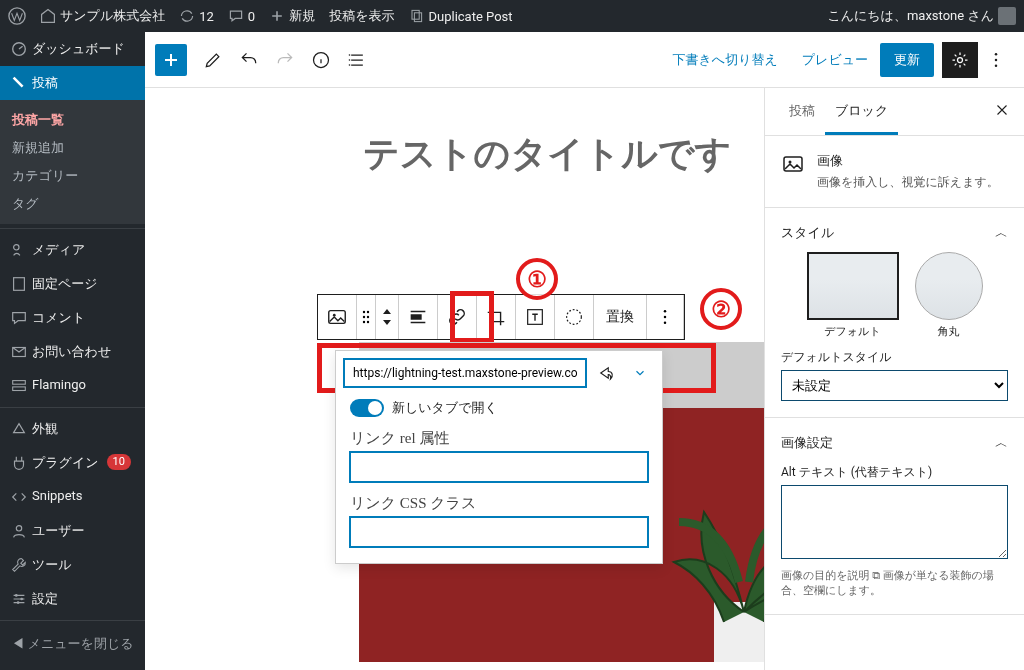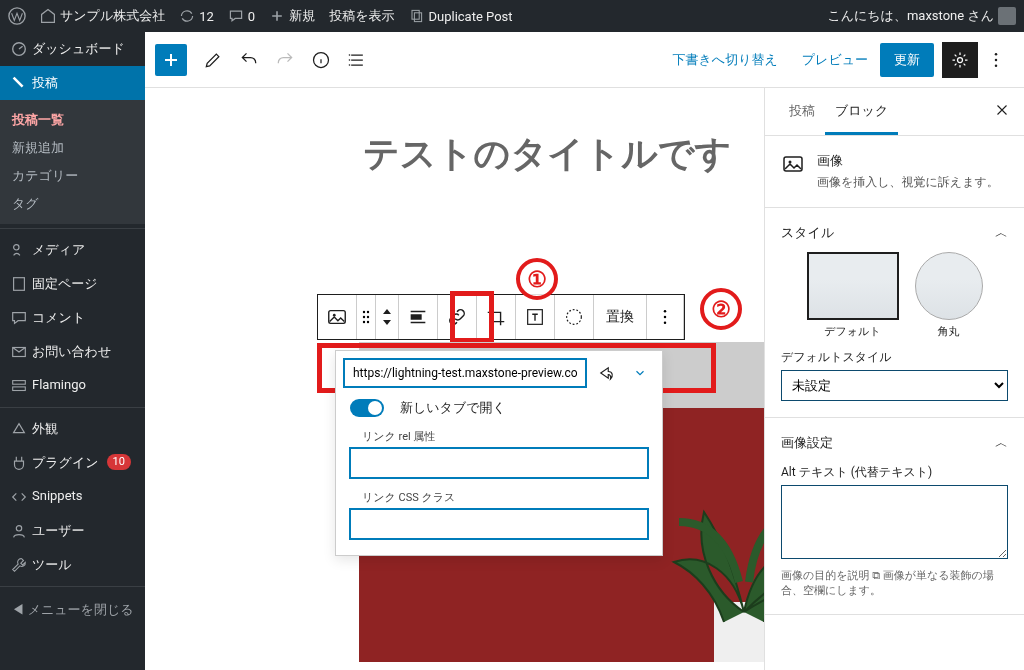--- a/index.html
+++ b/index.html
@@ -57,24 +57,24 @@
 .imgblock { position:absolute; left:214px; top:254px; width:530px; height:320px; background:#8f2323; overflow:hidden; }
 .plant { position:absolute; right:30px; bottom:0; width:240px; height:280px; }
 .ceiling { position:absolute; top:0; left:0; right:0; height:66px; background:#ccc; }
 .caption { position:absolute; left:214px; top:580px; width:530px; text-align:center; color:#888; font-size:13px; }
 
 .linkpop { position:absolute; left:190px; top:262px; width:328px; background:#fff; border:1px solid #ccc; box-shadow:0 4px 12px rgba(0,0,0,.1); z-index:5; }
 .linkpop .row1 { display:flex; align-items:center; padding:8px; gap:6px; }
 .linkpop input[type=text] { flex:1; border:1px solid #007cba; padding:6px 8px; font-size:12px; outline:1px solid #007cba; }
 .linkpop .ibtn { width:28px; height:28px; display:flex; align-items:center; justify-content:center; cursor:pointer; }
 .linkpop .body { padding:0 14px 16px; }
-.linkpop .toggle { display:flex; align-items:center; gap:16px; margin:4px 0 12px; }
+.linkpop .toggle { display:flex; align-items:center; gap:8px; margin:4px 0 12px; }
 .linkpop .switch { width:34px; height:18px; background:#007cba; border-radius:9px; position:relative; cursor:pointer; }
 .linkpop .switch::after { content:""; width:14px; height:14px; background:#fff; border-radius:50%; position:absolute; top:2px; left:18px; }
-.linkpop .lbl { font-size:11px; color:#444; margin:6px 12px 4px; }
+.linkpop .lbl { font-size:15px; color:#444; margin:6px 0 4px;font-family:Liberation Serif, serif; }
 .linkpop .txt { width:100%; border:1px solid #999; padding:6px; height:30px; }
 
 
 .inspect { position:absolute; top:88px; right:0; bottom:0; width:260px; background:#fff; border-left:1px solid #e0e0e0; overflow-y:auto; }
 .inspect .tabs { display:flex; border-bottom:1px solid #e0e0e0; padding:0 14px; position:relative; }
 .inspect .tab { padding:14px 10px 12px; font-size:13px; cursor:pointer; color:#666; }
 .inspect .tab.active { color:#1e1e1e; border-bottom:3px solid #007cba; font-weight:500; }
 .inspect .close { position:absolute; right:10px; top:10px; width:24px; height:24px; cursor:pointer; display:flex; align-items:center; justify-content:center; }
 .inspect .panel { padding:16px; border-bottom:1px solid #e0e0e0; }
 .inspect .panel h3 { font-size:13px; font-weight:500; display:flex; justify-content:space-between; align-items:center; }
@@ -222,20 +222,29 @@
         <path d="M4 17c1-4 11-4 12 0" stroke="#9ea3a8" fill="none" stroke-width="1.3"></path>
       </svg>
       <span>ユーザー</span>
     </div>
   <div class="item">
       <svg width="18" height="18" viewBox="0 0 20 20">
         <path d="M13 3a4 4 0 00-4 6l-6 6 2 2 6-6a4 4 0 006-4l-3 3-2-2 3-3z" fill="none" stroke="#9ea3a8" stroke-width="1.2"></path>
       </svg>
       <span>ツール</span>
     </div>
+  <div class="item">
+      <svg width="18" height="18" viewBox="0 0 20 20">
+        <path d="M4 6h12M4 10h12M4 14h12" stroke="#9ea3a8" stroke-width="1.3"></path>
+        <circle cx="7" cy="6" r="1.5" fill="#9ea3a8"></circle>
+        <circle cx="13" cy="10" r="1.5" fill="#9ea3a8"></circle>
+        <circle cx="9" cy="14" r="1.5" fill="#9ea3a8"></circle>
+      </svg>
+      <span>設定</span>
+    </div>
   <div class="sep"></div>
   <div class="collapse">◀ <span>メニューを閉じる</span></div>
 </div>
 
 <div class="ed-header">
   <div class="add">
       <svg width="20" height="20" viewBox="0 0 20 20">
         <path d="M10 4v12M4 10h12" stroke="#fff" stroke-width="2"></path>
       </svg>
     </div>

